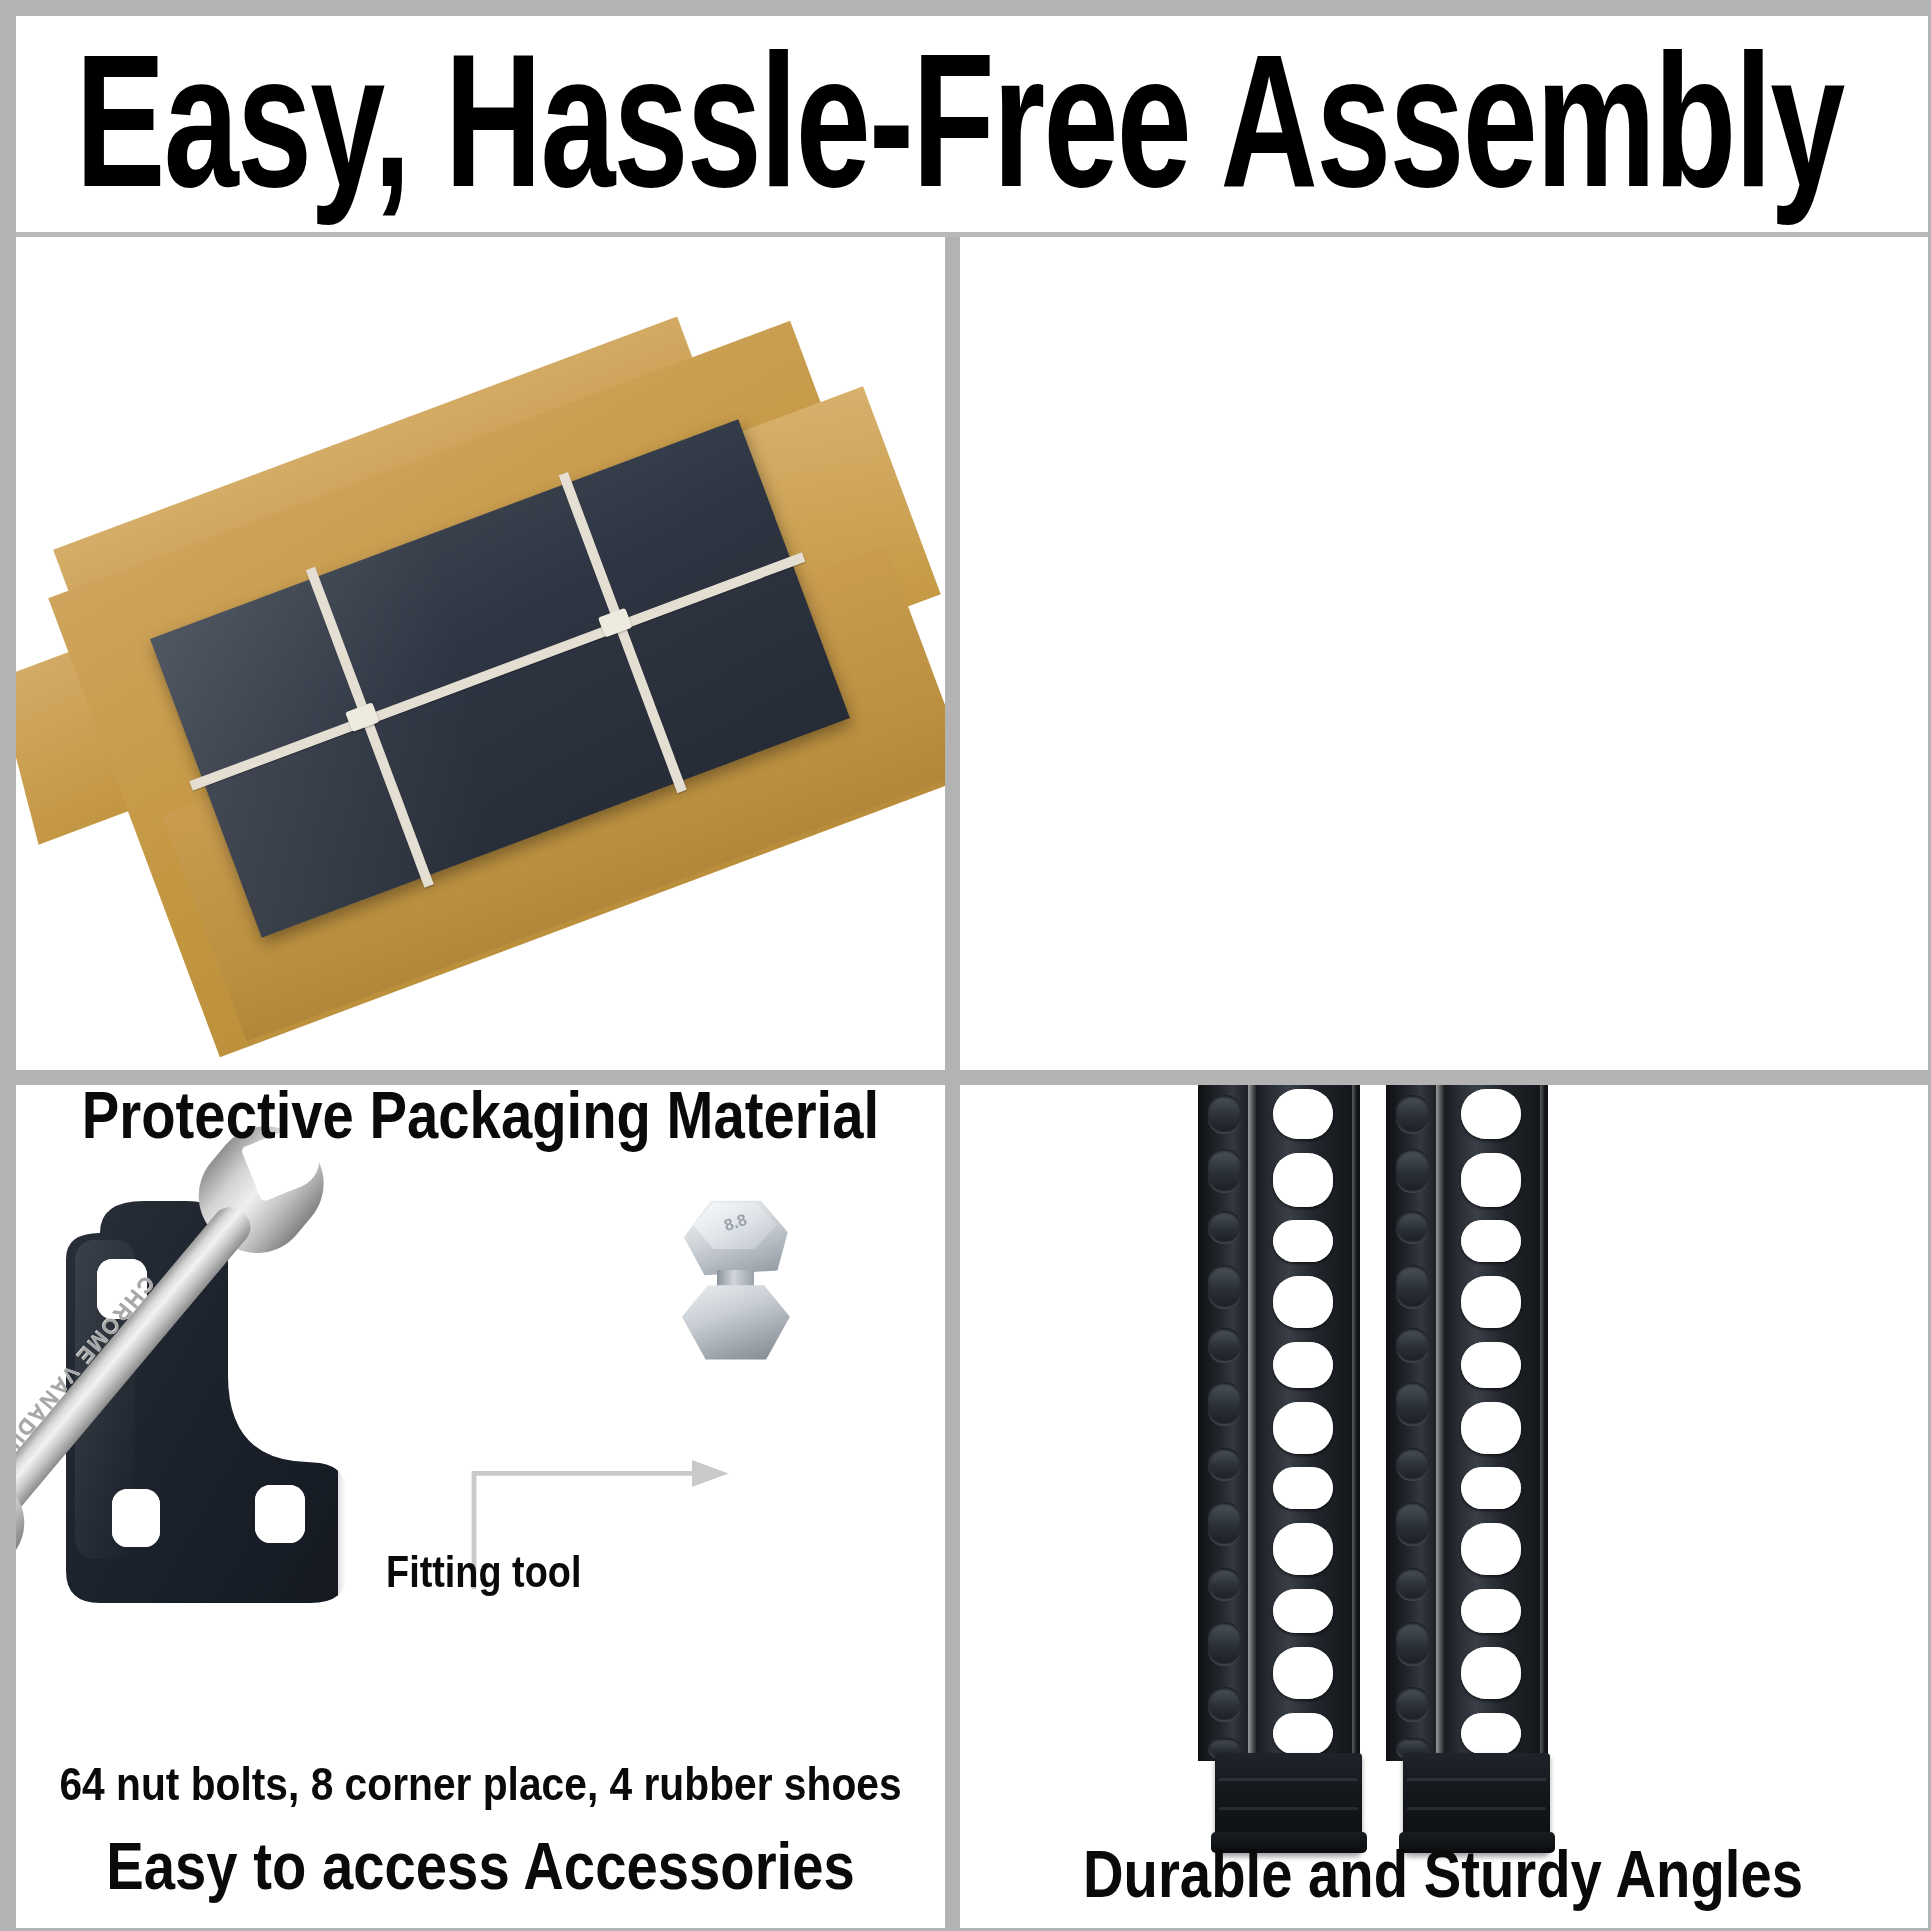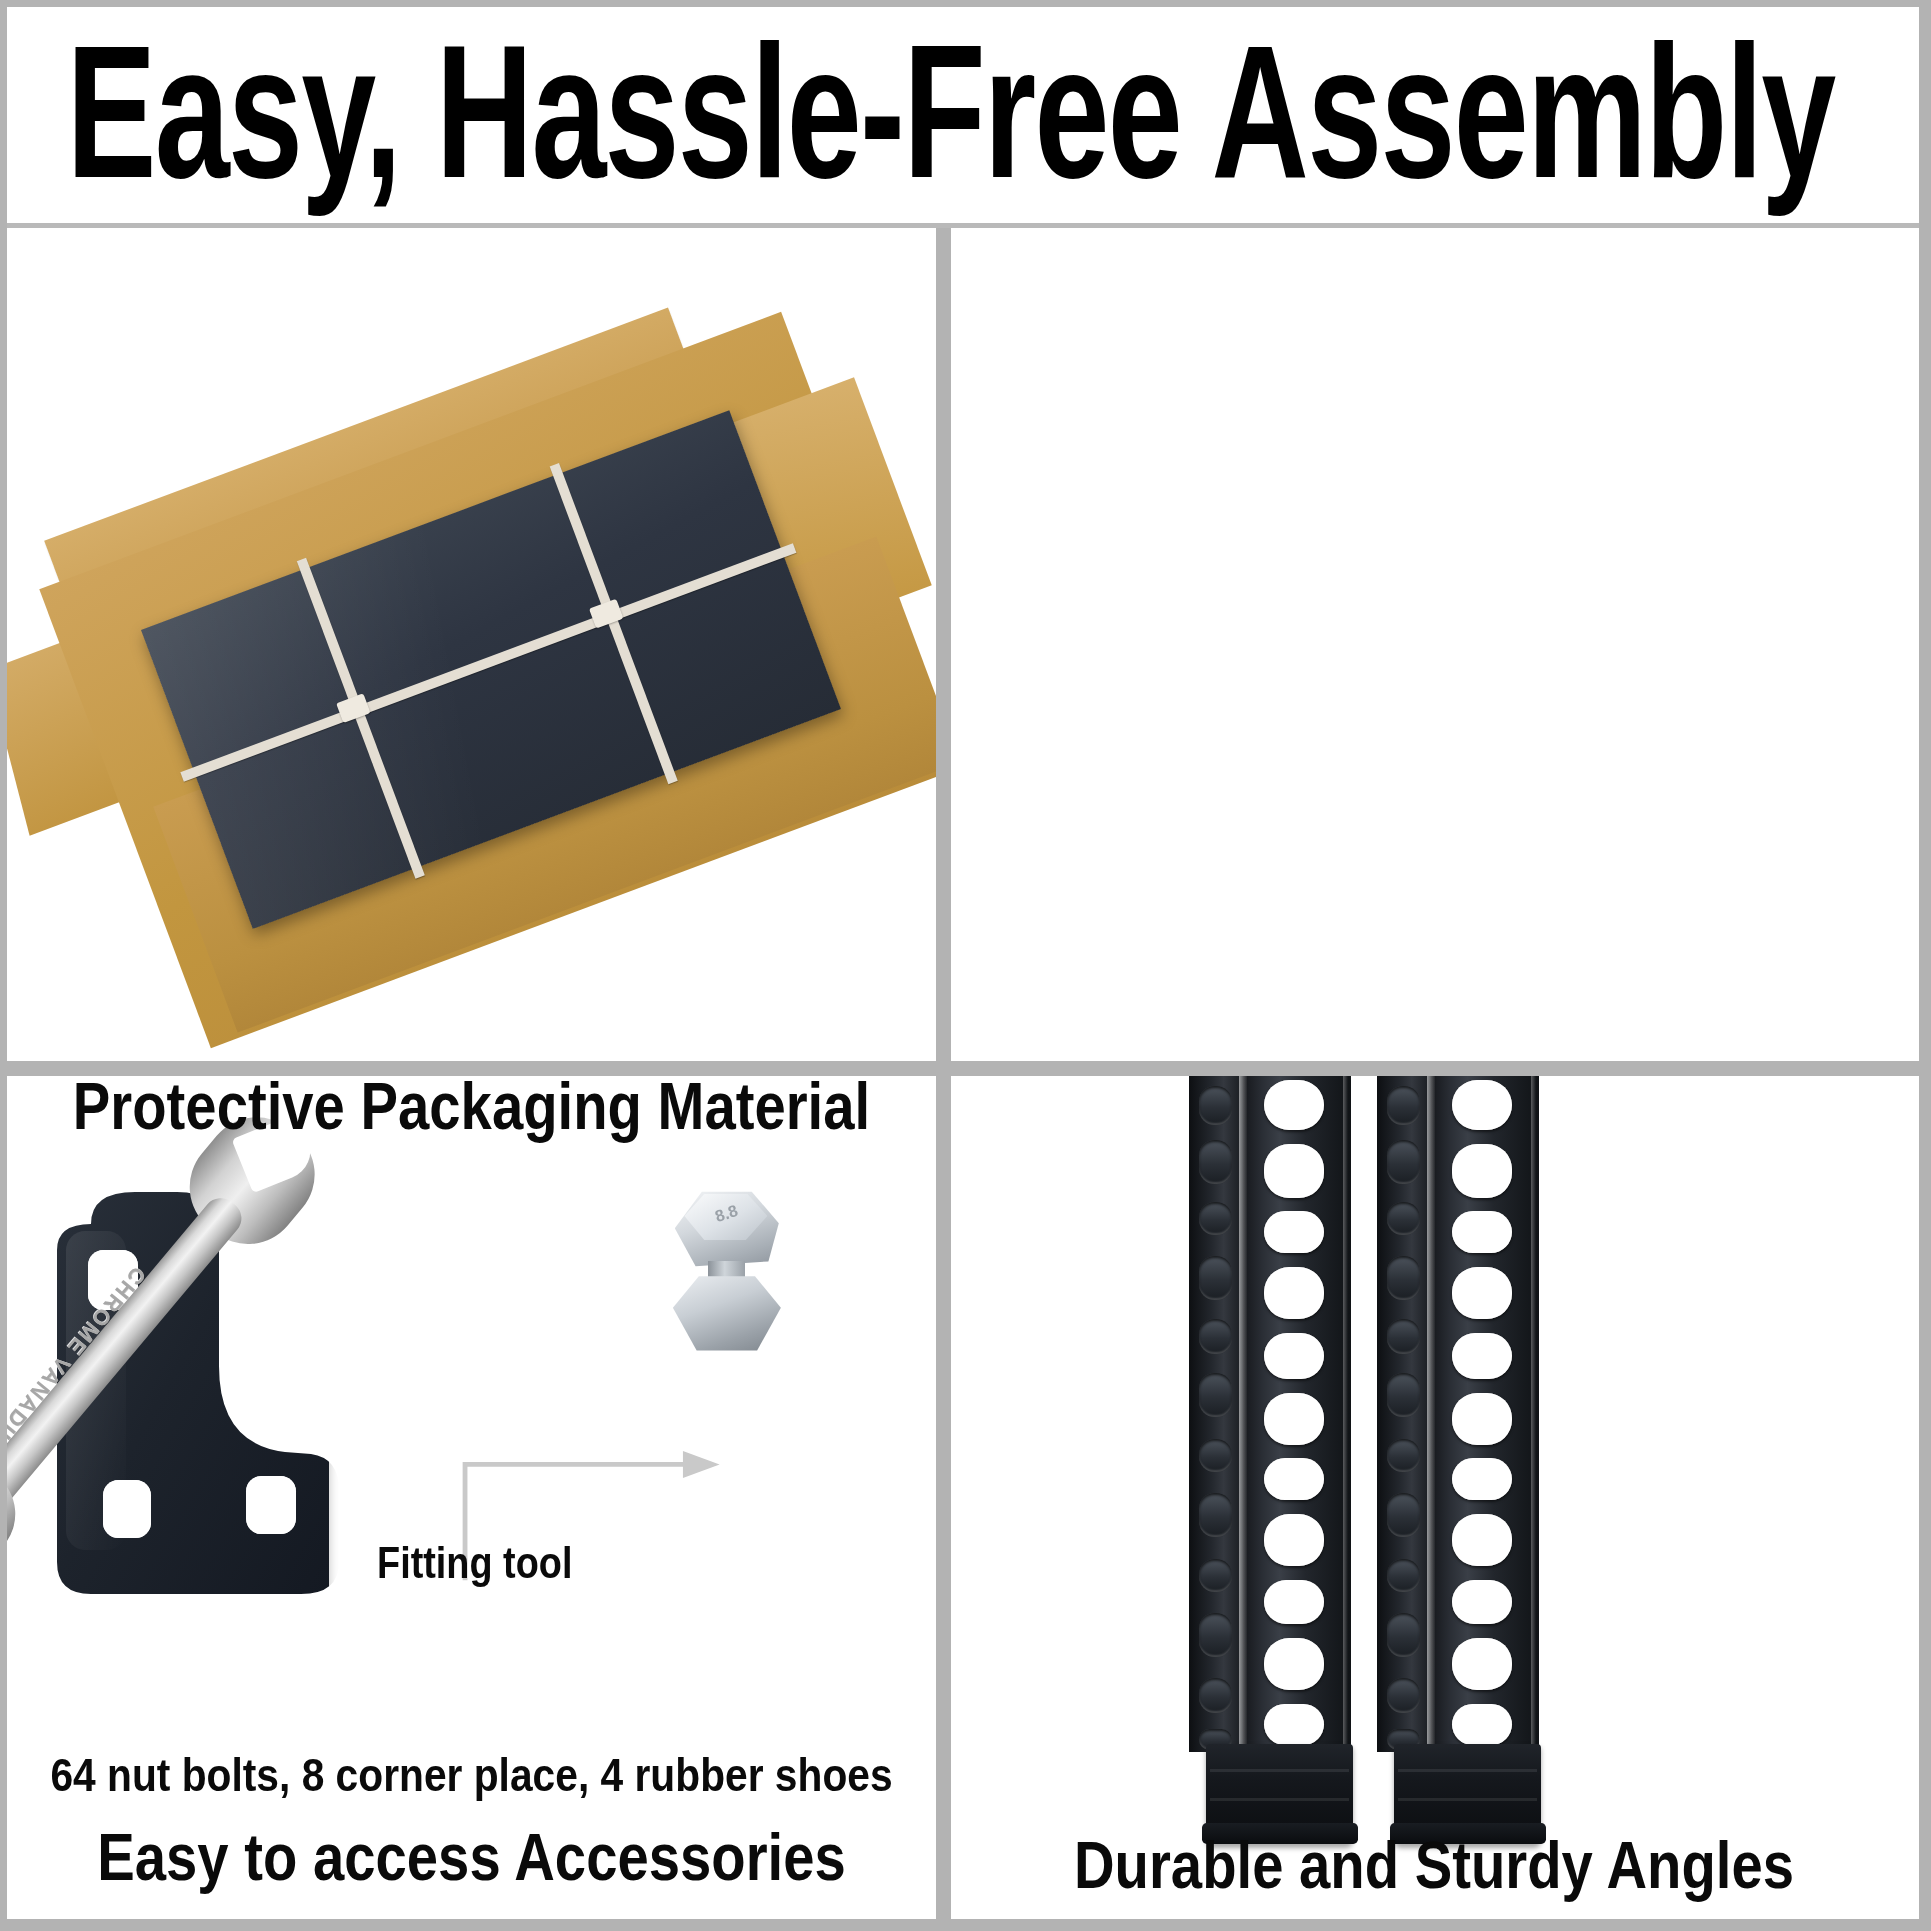--- a/index.html
+++ b/index.html
@@ -9,21 +9,21 @@
     font-family: "Liberation Sans", sans-serif;
     background:#b3b3b3;
     -webkit-font-smoothing:antialiased;
   }
 
   
   .poster {
     position:relative;
     width:1931px; height:1931px;
     background:#b3b3b3;
-    padding:7px;
+    padding:16px;
     overflow:hidden;
   }
   .poster-inner {
     position:relative;
     width:1912px; height:1912px;
     background:#ffffff;
     overflow:hidden;
   }
 
   

